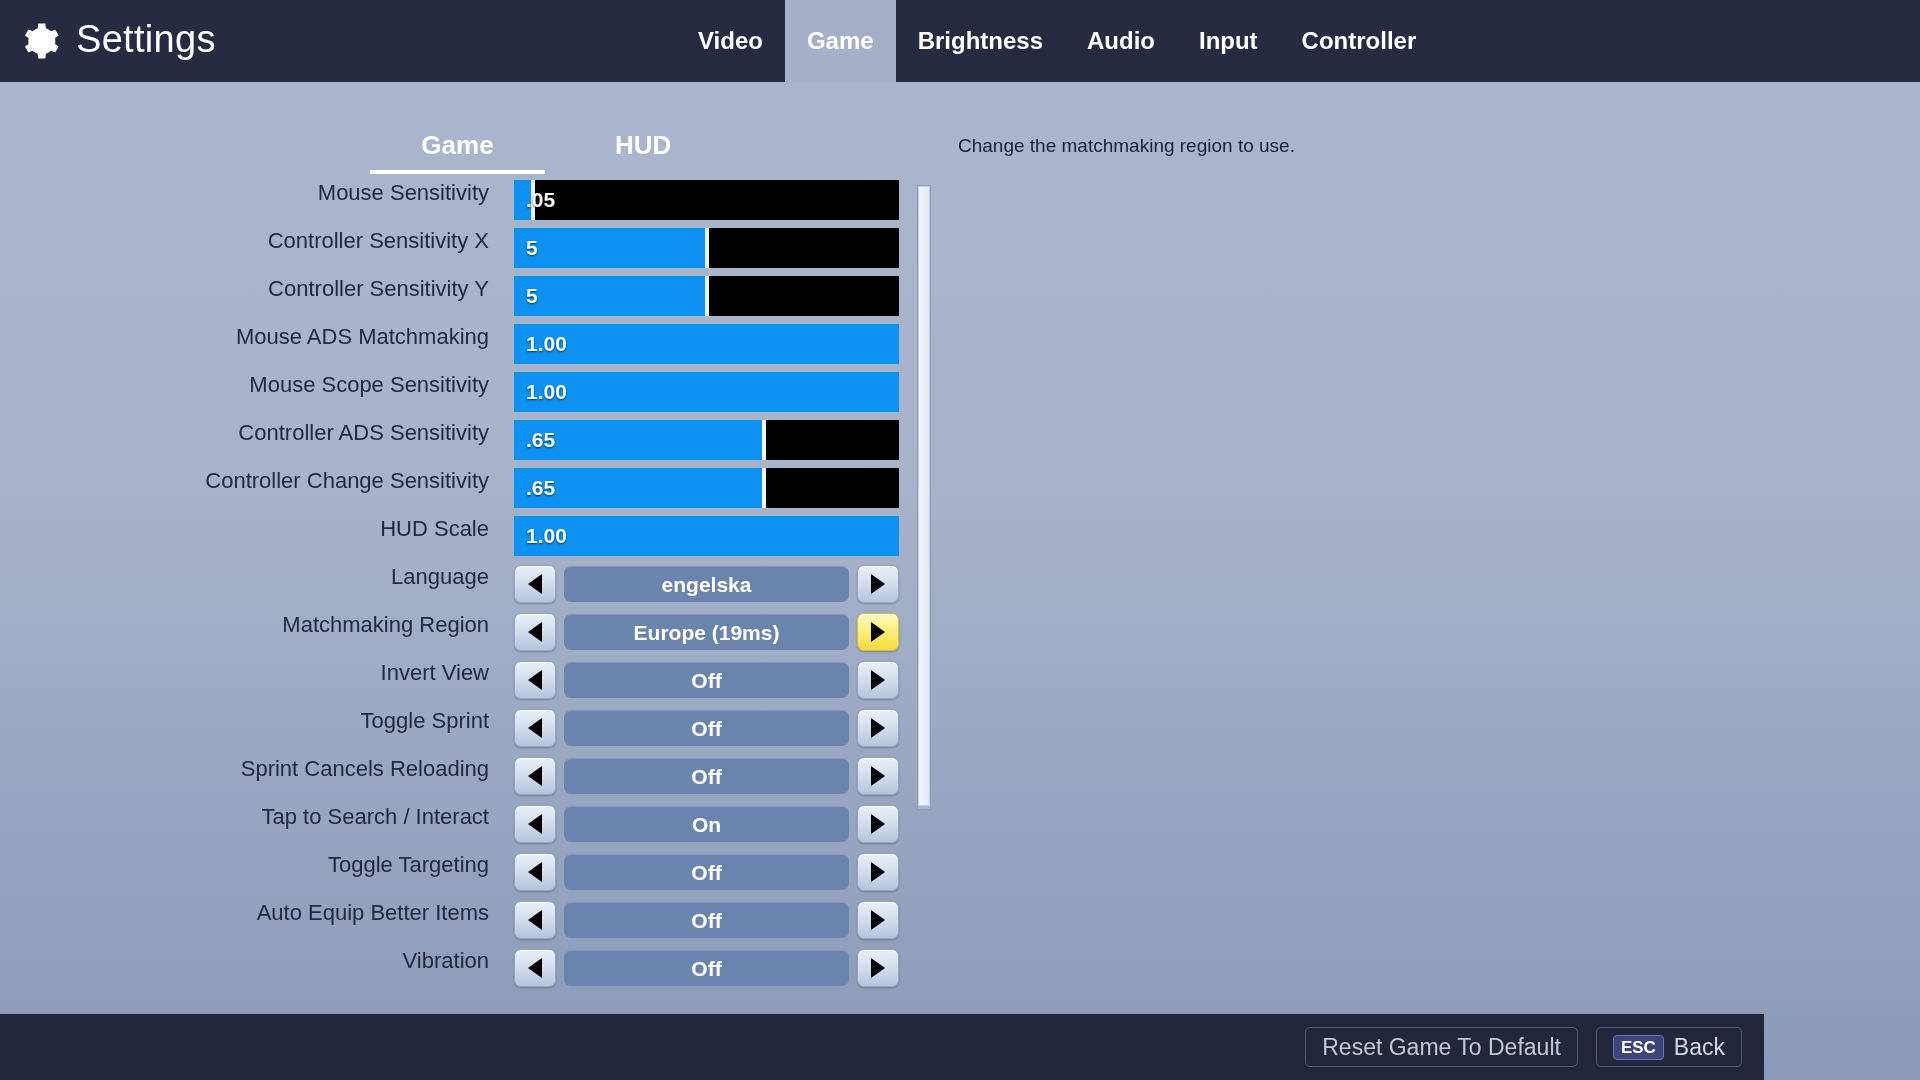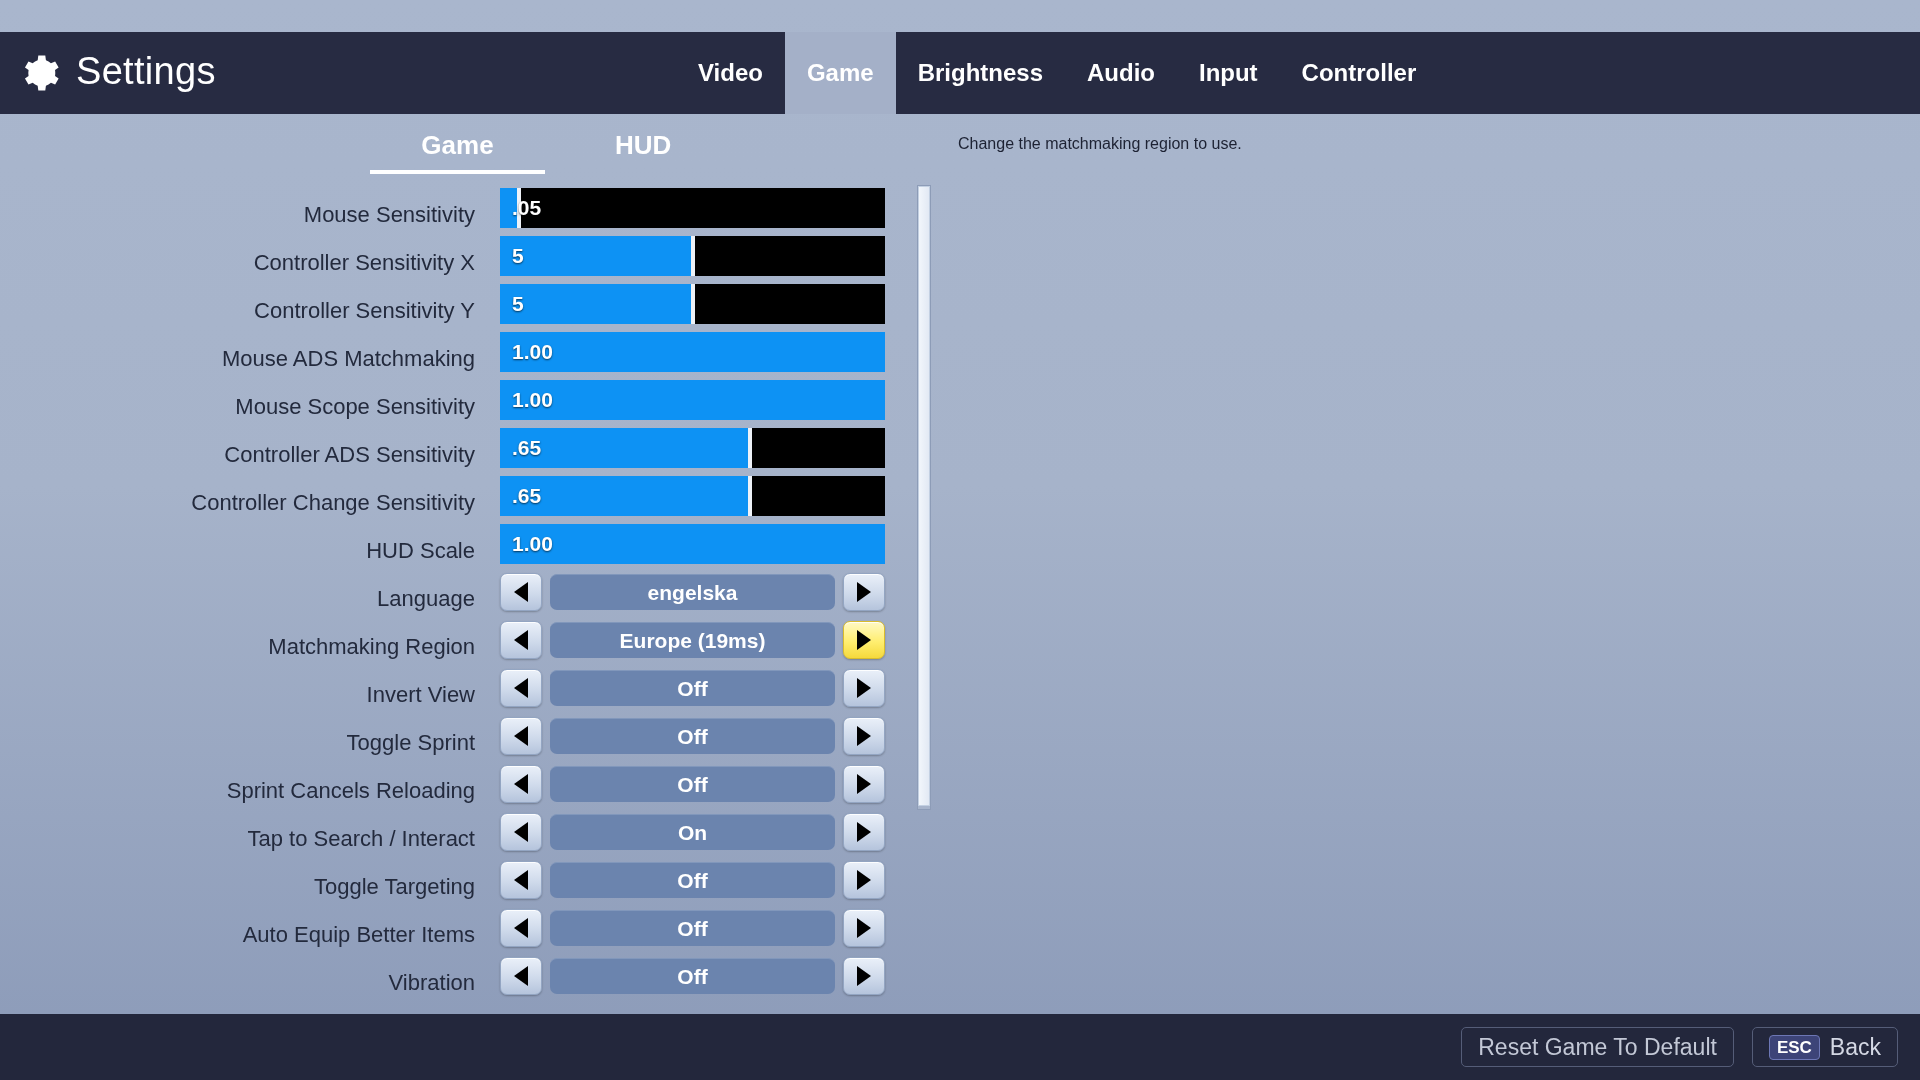--- a/index.html
+++ b/index.html
@@ -21,21 +21,20 @@
 
   
   .header {
     position: absolute;
     top: 0; left: 0;
     width: 1920px;
     height: 82px;
     background: #272b42;
     display: flex;
     align-items: center;
-    margin-top: 32px;
   }
   .brand {
     display: flex;
     align-items: center;
     gap: 16px;
     margin-left: 18px;
     height: 82px;
   }
   .gear-icon { width: 42px; height: 42px; display:block; }
   .brand-title {
@@ -91,37 +90,38 @@
     min-width: 175px;
     text-align: center;
   }
   .subtab.inactive { padding-bottom: 13px; margin-top: 12px; }
 
   
   .description {
     position: absolute;
     top: 135px;
     left: 958px;
-    font-size: 16px;
+    font-size: 19px;
     color: #1d2233;
   }
 
   
   .settings {
     position: absolute;
     top: 180px;
     left: 0;
     width: 930px;
   }
   .row {
     position: relative;
     display: flex;
-    align-items: flex-end;
+    align-items: flex-start;
     height: 48px;
     margin-bottom: 0px;
+    margin-left: 14px;
   }
   .row-label {
     width: 500px;
     text-align: right;
     padding-right: 25px;
     font-size: 22px;
     color: #232a3d;
     white-space: nowrap;
   }
 
@@ -220,21 +220,21 @@
     width: 12px;
     height: 620px;
     background: linear-gradient(90deg,#f2f6fb 0%, #e2e9f4 100%);
     border: 1px solid #c3d0e2;
   }
 
   
   .footer {
     position: absolute;
     left: 0; bottom: 0;
-    width: 1920px;
+    width: 1764px;
     height: 66px;
     background: #23273c;
     display: flex;
     align-items: center;
     justify-content: flex-end;
     padding-right: 22px;
     gap: 18px;
   }
   .footer-btn {
     height: 40px;

